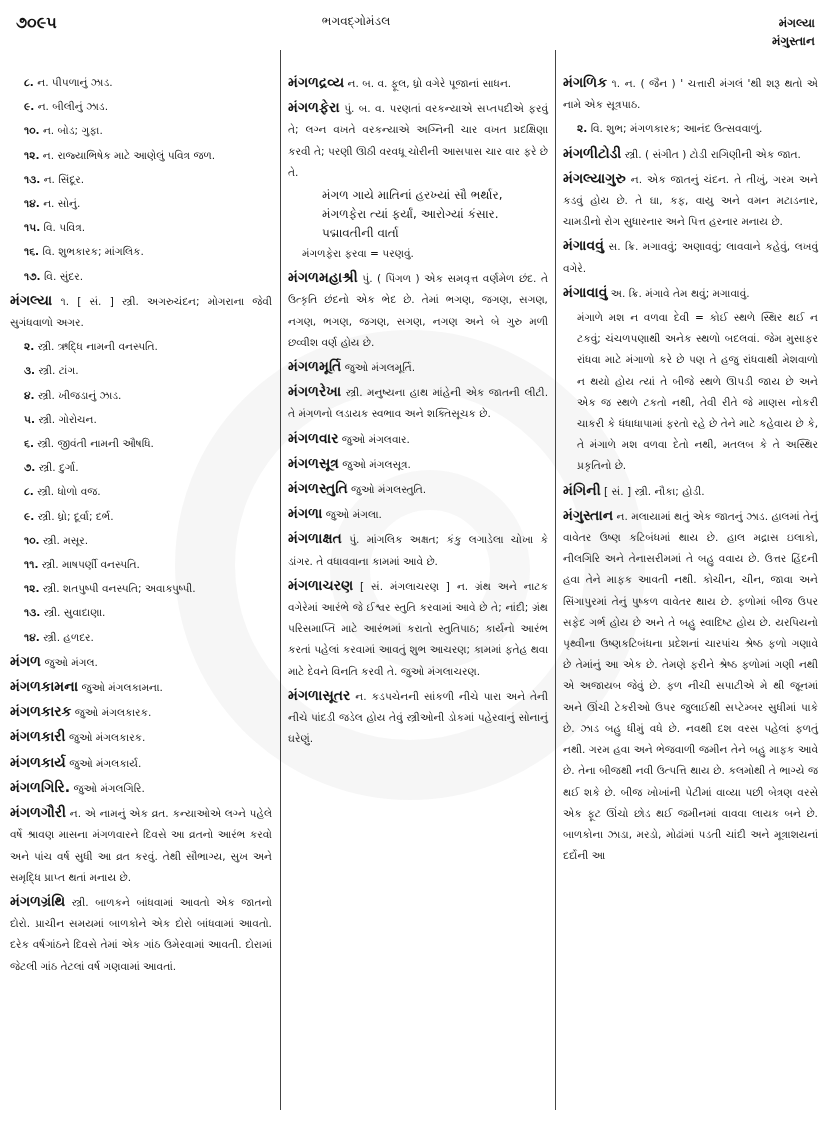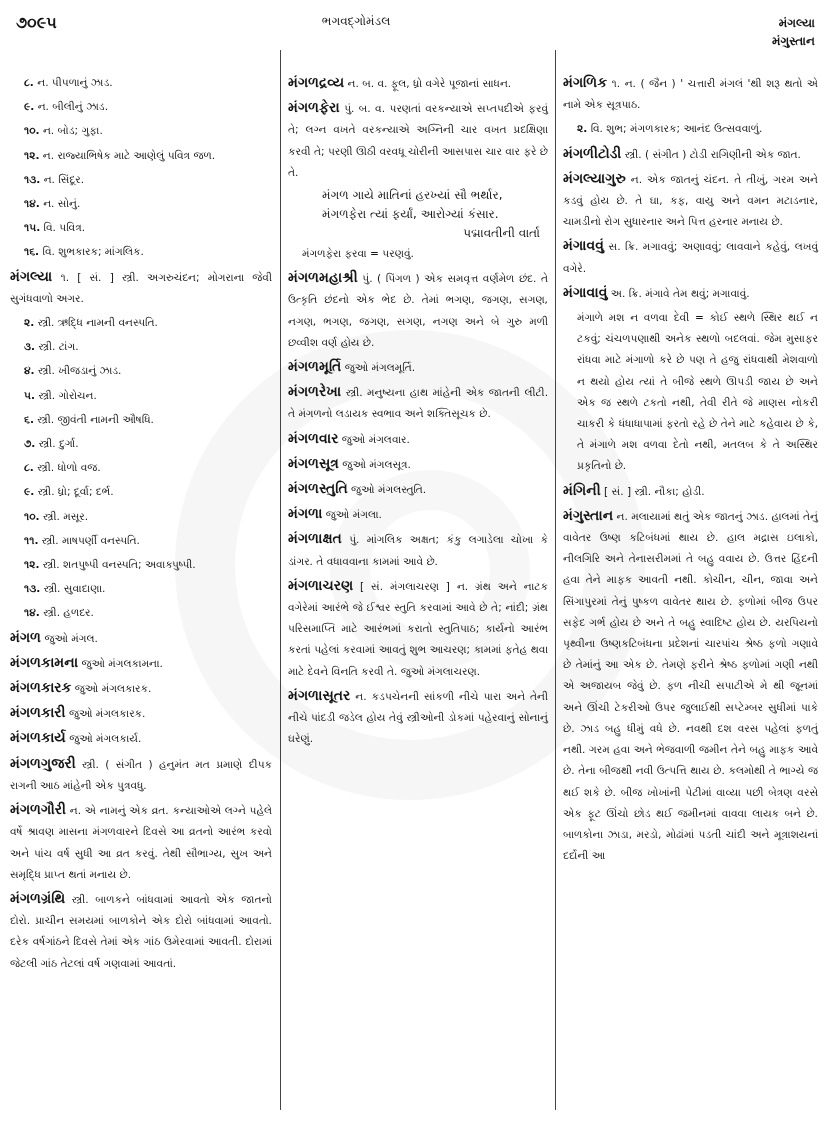--- a/index.html
+++ b/index.html
@@ -19,21 +19,21 @@
   .c3 { left:563px; width:255px; }
   .divider { position:absolute; top:50px; width:1px; background:#444; }
   .d1 { left:280px; height:1060px; }
   .d2 { left:555px; height:1060px; }
   .entry { margin-bottom:3px; text-align:justify; }
   .entry .hw { font-weight:bold; font-size:14px; }
   .entry .body { }
   .sub { padding-left:14px; }
   .cont { padding-left:14px; }
   .quote { padding-left:34px; font-size:12px; line-height:19px; }
-  .quote.src { text-align:right; padding-right:8px; }
+  .quote.src { text-align:left; padding-right:8px; }
   .num { font-weight:bold; }
 </style>
 </head>
 <body>
 
 <div class="watermark"></div>
 <div class="watermark2"></div>
 
 <div class="header">
   <div class="pg">૭૦૯૫</div>
@@ -49,40 +49,41 @@
 
 <div class="col c1" id="col1">
     <div class="entry sub"><span class="num">૮.</span> <span>ન. પીપળાનું ઝાડ.</span></div>
     <div class="entry sub"><span class="num">૯.</span> <span>ન. બીલીનું ઝાડ.</span></div>
     <div class="entry sub"><span class="num">૧૦.</span> <span>ન. બોડ; ગુફા.</span></div>
     <div class="entry sub"><span class="num">૧૨.</span> <span>ન. રાજ્યાભિષેક માટે આણેલું પવિત્ર જળ.</span></div>
     <div class="entry sub"><span class="num">૧૩.</span> <span>ન. સિંદૂર.</span></div>
     <div class="entry sub"><span class="num">૧૪.</span> <span>ન. સોનું.</span></div>
     <div class="entry sub"><span class="num">૧૫.</span> <span>વિ. પવિત્ર.</span></div>
     <div class="entry sub"><span class="num">૧૬.</span> <span>વિ. શુભકારક; માંગલિક.</span></div>
+    <div class="entry sub"><span class="num">૧૭.</span> <span>વિ. સુંદર.</span></div>
     <div class="entry"><span class="hw">મંગલ્યા</span> <span class="body">૧. [ સં. ] સ્ત્રી. અગરુચંદન; મોગરાના જેવી સુગંધવાળો અગર.</span></div>
     <div class="entry sub"><span class="num">૨.</span> <span>સ્ત્રી. ઋદ્ધિ નામની વનસ્પતિ.</span></div>
     <div class="entry sub"><span class="num">૩.</span> <span>સ્ત્રી. ટાંગ.</span></div>
     <div class="entry sub"><span class="num">૪.</span> <span>સ્ત્રી. ખીજડાનું ઝાડ.</span></div>
     <div class="entry sub"><span class="num">૫.</span> <span>સ્ત્રી. ગોરોચન.</span></div>
     <div class="entry sub"><span class="num">૬.</span> <span>સ્ત્રી. જીવંતી નામની ઔષધિ.</span></div>
     <div class="entry sub"><span class="num">૭.</span> <span>સ્ત્રી. દુર્ગા.</span></div>
     <div class="entry sub"><span class="num">૮.</span> <span>સ્ત્રી. ધોળો વજ.</span></div>
     <div class="entry sub"><span class="num">૯.</span> <span>સ્ત્રી. ધ્રો; દૂર્વા; દર્ભ.</span></div>
     <div class="entry sub"><span class="num">૧૦.</span> <span>સ્ત્રી. મસૂર.</span></div>
     <div class="entry sub"><span class="num">૧૧.</span> <span>સ્ત્રી. માષપર્ણી વનસ્પતિ.</span></div>
     <div class="entry sub"><span class="num">૧૨.</span> <span>સ્ત્રી. શતપુષ્પી વનસ્પતિ; અવાક્પુષ્પી.</span></div>
     <div class="entry sub"><span class="num">૧૩.</span> <span>સ્ત્રી. સુવાદાણા.</span></div>
     <div class="entry sub"><span class="num">૧૪.</span> <span>સ્ત્રી. હળદર.</span></div>
     <div class="entry"><span class="hw">મંગળ</span> <span class="body">જુઓ મંગલ.</span></div>
     <div class="entry"><span class="hw">મંગળકામના</span> <span class="body">જુઓ મંગલકામના.</span></div>
     <div class="entry"><span class="hw">મંગળકારક</span> <span class="body">જુઓ મંગલકારક.</span></div>
     <div class="entry"><span class="hw">મંગળકારી</span> <span class="body">જુઓ મંગલકારક.</span></div>
     <div class="entry"><span class="hw">મંગળકાર્ય</span> <span class="body">જુઓ મંગલકાર્ય.</span></div>
-    <div class="entry"><span class="hw">મંગળગુજરી</span> <span class="body">સ્ત્રી. ( સંગીત ) હનુમંત મત પ્રમાણે દીપક રાગની આઠ માંહેની એક પુત્રવધુ.</span></div>
+    <div class="entry"><span class="hw">મંગળગિરિ.</span> <span class="body">જુઓ મંગલગિરિ.</span></div>
     <div class="entry"><span class="hw">મંગળગૌરી</span> <span class="body">ન. એ નામનું એક વ્રત. કન્યાઓએ લગ્ને પહેલે વર્ષે શ્રાવણ માસના મંગળવારને દિવસે આ વ્રતનો આરંભ કરવો અને પાંચ વર્ષ સુધી આ વ્રત કરવું. તેથી સૌભાગ્ય, સુખ અને સમૃદ્ધિ પ્રાપ્ત થતાં મનાય છે.</span></div>
     <div class="entry"><span class="hw">મંગળગ્રંથિ</span> <span class="body">સ્ત્રી. બાળકને બાંધવામાં આવતો એક જાતનો દોરો. પ્રાચીન સમયમાં બાળકોને એક દોરો બાંધવામાં આવતો. દરેક વર્ષગાંઠને દિવસે તેમાં એક ગાંઠ ઉમેરવામાં આવતી. દોરામાં જેટલી ગાંઠ તેટલાં વર્ષ ગણવામાં આવતાં.</span></div>
   </div>
 <div class="col c2" id="col2">
     <div class="entry"><span class="hw">મંગળદ્રવ્ય</span> <span class="body">ન. બ. વ. ફૂલ, ધ્રો વગેરે પૂજાનાં સાધન.</span></div>
     <div class="entry"><span class="hw">મંગળફેરા</span> <span class="body">પું. બ. વ. પરણતાં વરકન્યાએ સપ્તપદીએ ફરવું તે; લગ્ન વખતે વરકન્યાએ અગ્નિની ચાર વખત પ્રદક્ષિણા કરવી તે; પરણી ઊઠી વરવધૂ ચોરીની આસપાસ ચાર વાર ફરે છે તે.</span></div>
     <div class="quote">મંગળ ગાયે માતિનાં હરખ્યાં સૌ ભર્થાર,</div>
     <div class="quote">મંગળફેરા ત્યાં ફર્યાં, આરોગ્યાં કંસાર.</div>
     <div class="quote src">પદ્માવતીની વાર્તા</div>
     <div class="entry cont">મંગળફેરા ફરવા = પરણવું.</div>

